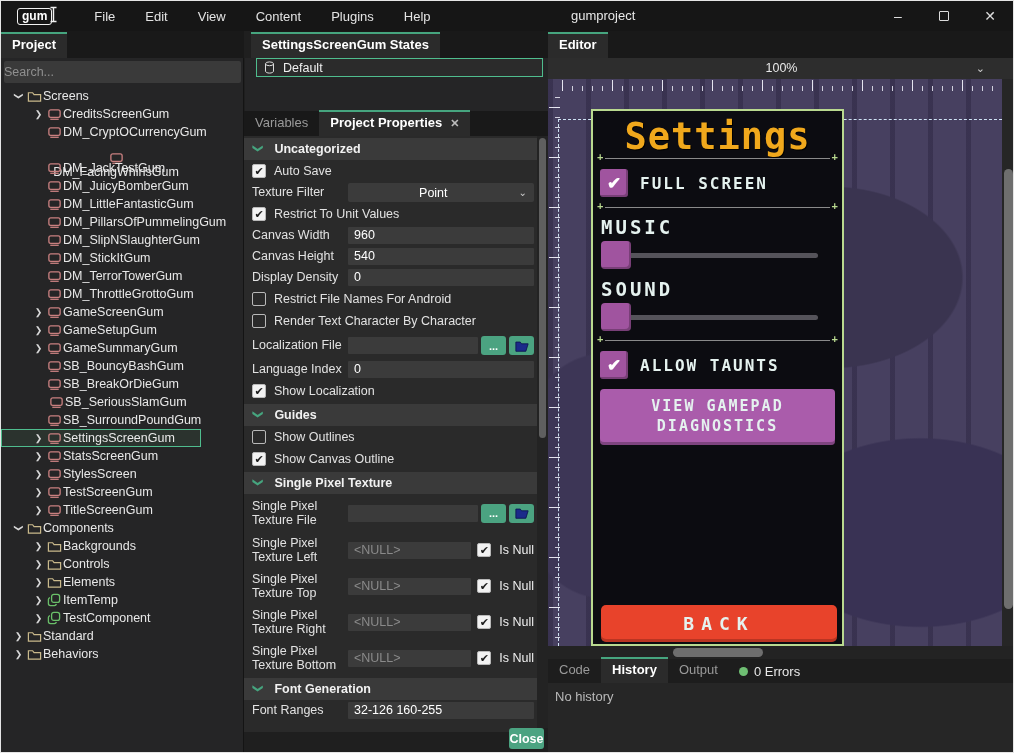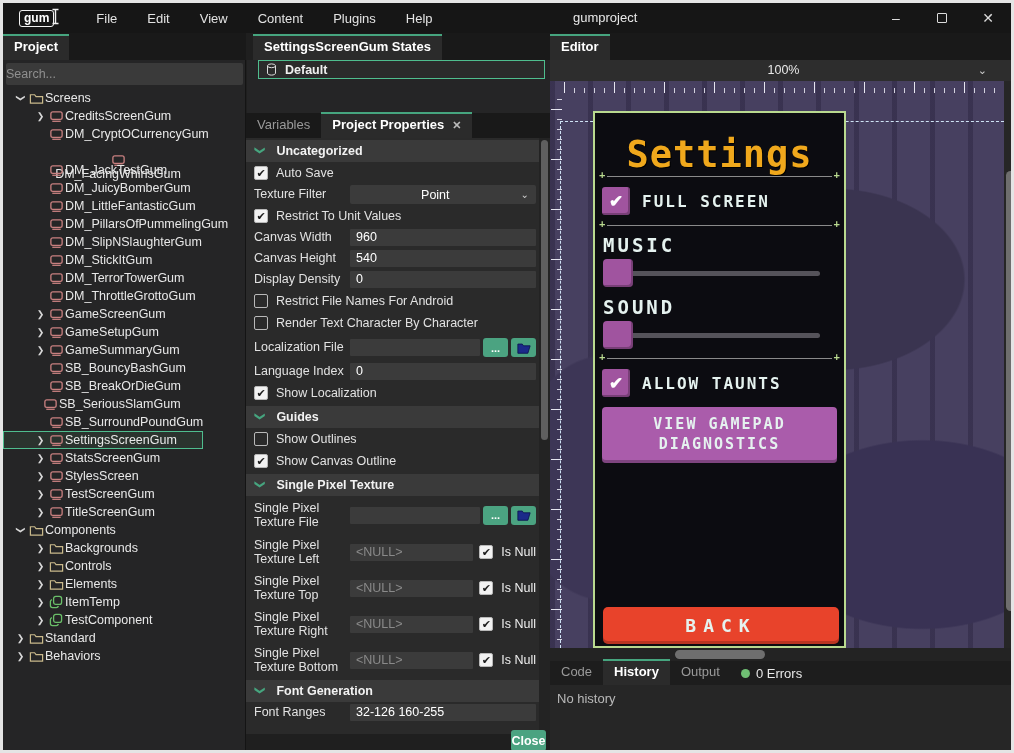--- a/index.html
+++ b/index.html
@@ -1,17 +1,17 @@
 <!DOCTYPE html>
 <html><head>
 <meta charset="utf-8">
 <style>
   * { margin:0; padding:0; box-sizing:border-box; }
   body { background:#000; font-family:"Liberation Sans", sans-serif; }
-  .window { position:relative; width:1014px; height:753px; background:#1f1f1f; overflow:hidden; border:3px solid #e5e5e5; }
+  .window { position:relative; width:1014px; height:753px; background:#1f1f1f; overflow:hidden; border:1px solid #e5e5e5; }
 
   
   .titlebar { position:absolute; left:0; top:0; width:100%; height:30px; background:#161616; display:flex; align-items:center; }
   .logo { display:flex; align-items:center; margin-left:16px; position:relative; }
   .logo-box { border:1.6px solid #f2f2f2; border-radius:3px; color:#fff; font-weight:bold; font-size:12px; padding:0 4px 1px 4px; line-height:14px; }
   .logo-ibeam { margin-left:-3px; }
   .menu { display:flex; margin-left:24px; gap:6px; }
   .menu-item { color:#e3e3e3; font-size:13px; padding:5px 12px; cursor:default; }
   .win-title { position:absolute; left:570px; top:0; height:30px; line-height:30px; color:#e8e8e8; font-size:13px; }
   .win-controls { position:absolute; right:0; top:0; height:30px; display:flex; }
@@ -31,21 +31,21 @@
   .tree { position:absolute; left:0; top:86px; width:200px; }
   .tree-row { display:flex; align-items:center; height:18px; font-size:12.5px; color:#e8e8e8; white-space:nowrap; border:1px solid transparent; }
   .tree-row.selected { border-color:#4fbd8e; background:#2b332e; }
   .tw-chev { width:13px; text-align:center; color:#d8d8d8; font-size:9px; flex:none; }
   .tw-chev.expanded { transform:rotate(90deg); }
   .tw-chev.hiddenchev { visibility:hidden; }
   .tw-icon { width:18px; flex:none; display:flex; align-items:center; justify-content:center; }
 
   
   .states-tabs { left:250px; top:30px; width:304px; height:27px; }
-  .states-area { position:absolute; left:244px; top:57px; width:303px; height:53px; background:#252526;font-weight:bold; }
+  .states-area { position:absolute; left:244px; top:57px; width:303px; height:53px; background:#252526; }
   .state-row { position:absolute; left:11px; top:0px; width:287px; height:19px; border:1px solid #4fbd8e; background:#2b2b2b; display:flex; align-items:center; color:#f0f0f0; font-size:12.5px; }
   .state-icon { margin:0 8px 0 7px; display:flex; }
 
   
   .props-tabs { left:243px; top:110px; width:304px; height:25px; }
   .tab-close { color:#bbb; margin-left:8px; font-size:11px; }
   .props-area { position:absolute; left:243px; top:135px; width:293px; height:596px; background:#2a2a2a; overflow:hidden; }
   .prow { display:flex; align-items:center; padding:0 3px 0 8px; color:#e2e2e2; font-size:12.5px; }
   .prow .plabel { width:96px; flex:none; line-height:1.15; }
   .psection { height:22px; margin-top:2px; background:#3a3a3a; display:flex; align-items:center; font-weight:bold; color:#f2f2f2; font-size:12.5px; }
@@ -91,21 +91,21 @@
      background-image:
        repeating-linear-gradient(0deg, rgba(235,235,245,.85) 0 1px, transparent 1px 10px),
        repeating-linear-gradient(0deg, rgba(235,235,245,.95) 0 1px, transparent 1px 50px);
      background-size:5px 100%, 11px 100%; background-position:right top, right top; background-repeat:no-repeat; }
   .outline-h { position:absolute; left:10px; top:40px; width:444px; border-top:1px dashed #cfe3f5; }
   .outline-v { position:absolute; left:10px; top:40px; height:527px; border-left:1px dashed #cfe3f5; }
 
   
   .preview { position:absolute; left:43px; top:30px; width:253px; height:537px; background:#0c0c11; border:2px solid #b9d98f; }
   .px { font-family:"DejaVu Sans Mono", monospace; font-weight:bold; color:#e5f2ef; }
-  .pv-title { text-align:center; font-size:37px; color:#f0a81c; letter-spacing:1px; margin-top:20px; text-shadow:1px 1px 0 #000; }
+  .pv-title { text-align:center; font-size:37px; color:#f0a81c; letter-spacing:1px; margin-top:4px; text-shadow:1px 1px 0 #000; }
   .pv-divider { position:relative; height:1px; background:#8a8a8a; margin:0 12px; }
   .pv-divider .plus { position:absolute; top:-7px; color:#b9d98f; font-size:11px; font-weight:bold; }
   .pv-divider .plus.l { left:-8px; } .pv-divider .plus.r { right:-8px; }
   .pv-checkrow { display:flex; align-items:center; margin:10px 0 10px 7px; }
   .pv-cb { width:28px; height:28px; background:#a0549f; border-radius:3px; box-shadow:inset -2px -2px 0 rgba(0,0,0,.25); display:flex; align-items:center; justify-content:center; color:#fff; font-size:17px; font-weight:bold; margin-right:12px; }
   .pv-label { font-size:16px; letter-spacing:2px; }
   .pv-sliderlabel { font-size:19px; letter-spacing:3px; margin:8px 0 2px 8px; }
   .pv-slider { position:relative; height:30px; margin:0 10px 4px 8px; }
   .pv-track { position:absolute; left:2px; right:14px; top:13px; height:5px; background:#55535a; border-radius:3px; }
   .pv-handle { position:absolute; left:0; top:1px; width:30px; height:28px; background:#a0549f; border-radius:4px; box-shadow:inset -2px -2px 0 rgba(0,0,0,.25); }
@@ -323,21 +323,21 @@
       <div class="tree-row" style="padding-left: 30px;">
         <span class="tw-chev hiddenchev">❯</span>
         <span class="tw-icon">
           <svg width="15" height="13" viewBox="0 0 16 13">
             <rect x="2" y="1.6" width="12" height="8" rx="2" stroke="#c98080" stroke-width="1.4" fill="none"></rect>
             <line x1="3.5" y1="11.6" x2="12.5" y2="11.6" stroke="#c98080" stroke-width="1.4"></line>
           </svg>
         </span>
         <span>SB_BreakOrDieGum</span>
       </div>
-      <div class="tree-row" style="padding-left: 24px;">
+      <div class="tree-row" style="padding-left: 32px;">
         <span class="tw-chev hiddenchev">❯</span>
         <span class="tw-icon">
           <svg width="15" height="13" viewBox="0 0 16 13">
             <rect x="2" y="1.6" width="12" height="8" rx="2" stroke="#c98080" stroke-width="1.4" fill="none"></rect>
             <line x1="3.5" y1="11.6" x2="12.5" y2="11.6" stroke="#c98080" stroke-width="1.4"></line>
           </svg>
         </span>
         <span>SB_SeriousSlamGum</span>
       </div>
       <div class="tree-row" style="padding-left: 30px;">

